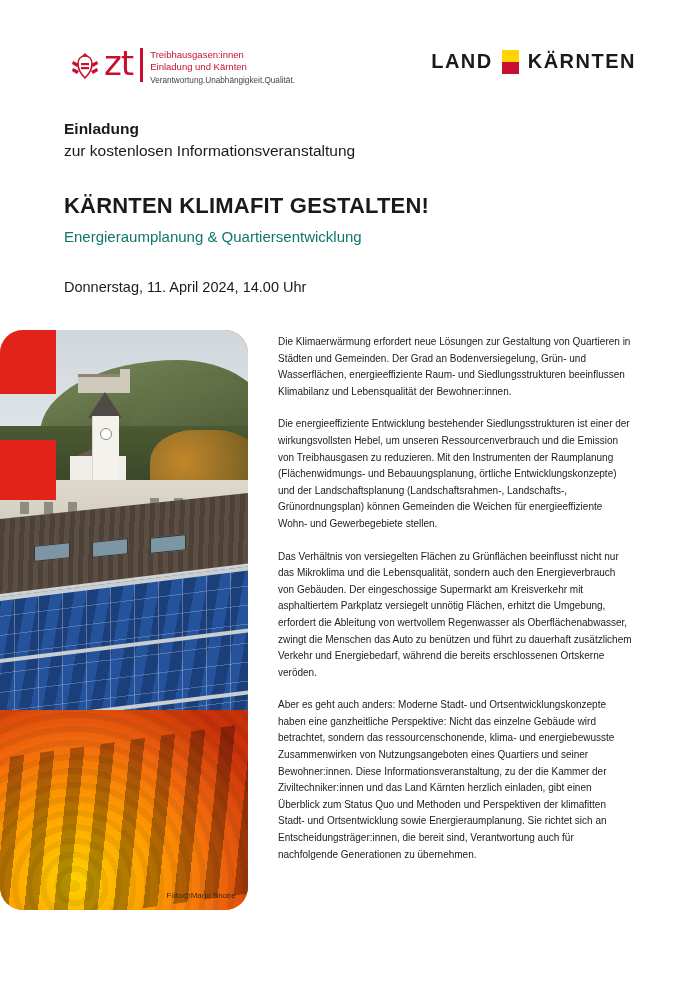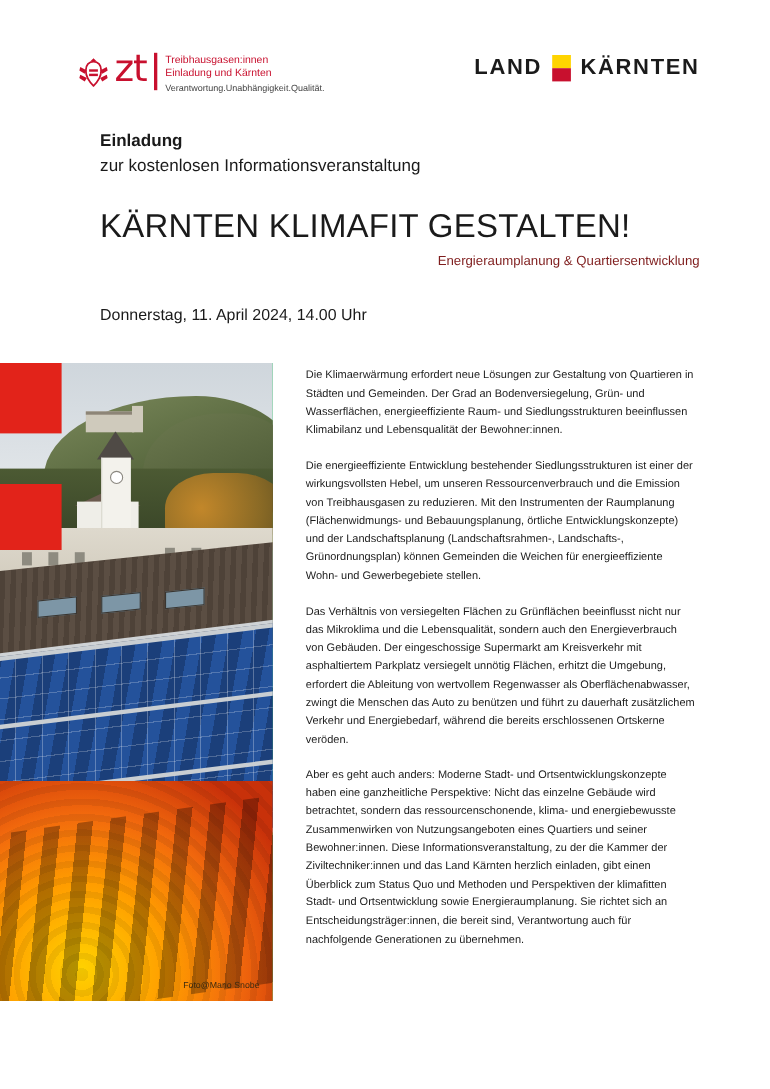--- a/index.html
+++ b/index.html
@@ -86,61 +86,60 @@
   .ck-flag span { display: block; width: 100%; height: 50%; }
   .ck-yellow { background: #ffd400; }
   .ck-red { background: #c8102e; }
 
   
   .title-block {
     position: absolute;
     left: 64px;
     top: 118px;
     right: 64px;
-    margin-left: 27px;
   }
   .kicker-bold {
     font-size: 15.5px;
     font-weight: bold;
     line-height: 21px;
   }
   .kicker-sub {
     font-size: 15.5px;
     line-height: 21px;
     margin-top: 1px;
   }
   .headline {
     margin-top: 28px;
-    font-size: 30px;
-    font-weight: normal;
+    font-size: 22px;
+    font-weight: bold;
     letter-spacing: 0.2px;
     line-height: 34px;
   }
   .subhead {
     margin-top: 4px;
-    font-size: 12px;
-    color: #7f1d1d;
+    font-size: 15px;
+    color: #0f766e;
     line-height: 20px;
-    text-align: right;
   }
   .when {
     margin-top: 30px;
     font-size: 14.5px;
     line-height: 21px;
   }
 
   
   .photo {
     position: absolute;
     left: 0;
     top: 330px;
     width: 248px;
     height: 580px;
     overflow: hidden;
-    background: #22c55e;
+    background: #f97316;
+    border-radius: 23px;
   }
   
   .sky {
     position: absolute; left:0; top:0; width:100%; height:118px;
     background: linear-gradient(#cfd6dc, #e3e7ea);
   }
   
   .hill {
     position: absolute; left: 40px; top: 30px; width: 230px; height: 105px;
     background: linear-gradient(160deg,#7c8a5c,#55653c 60%,#3d4a2b);

